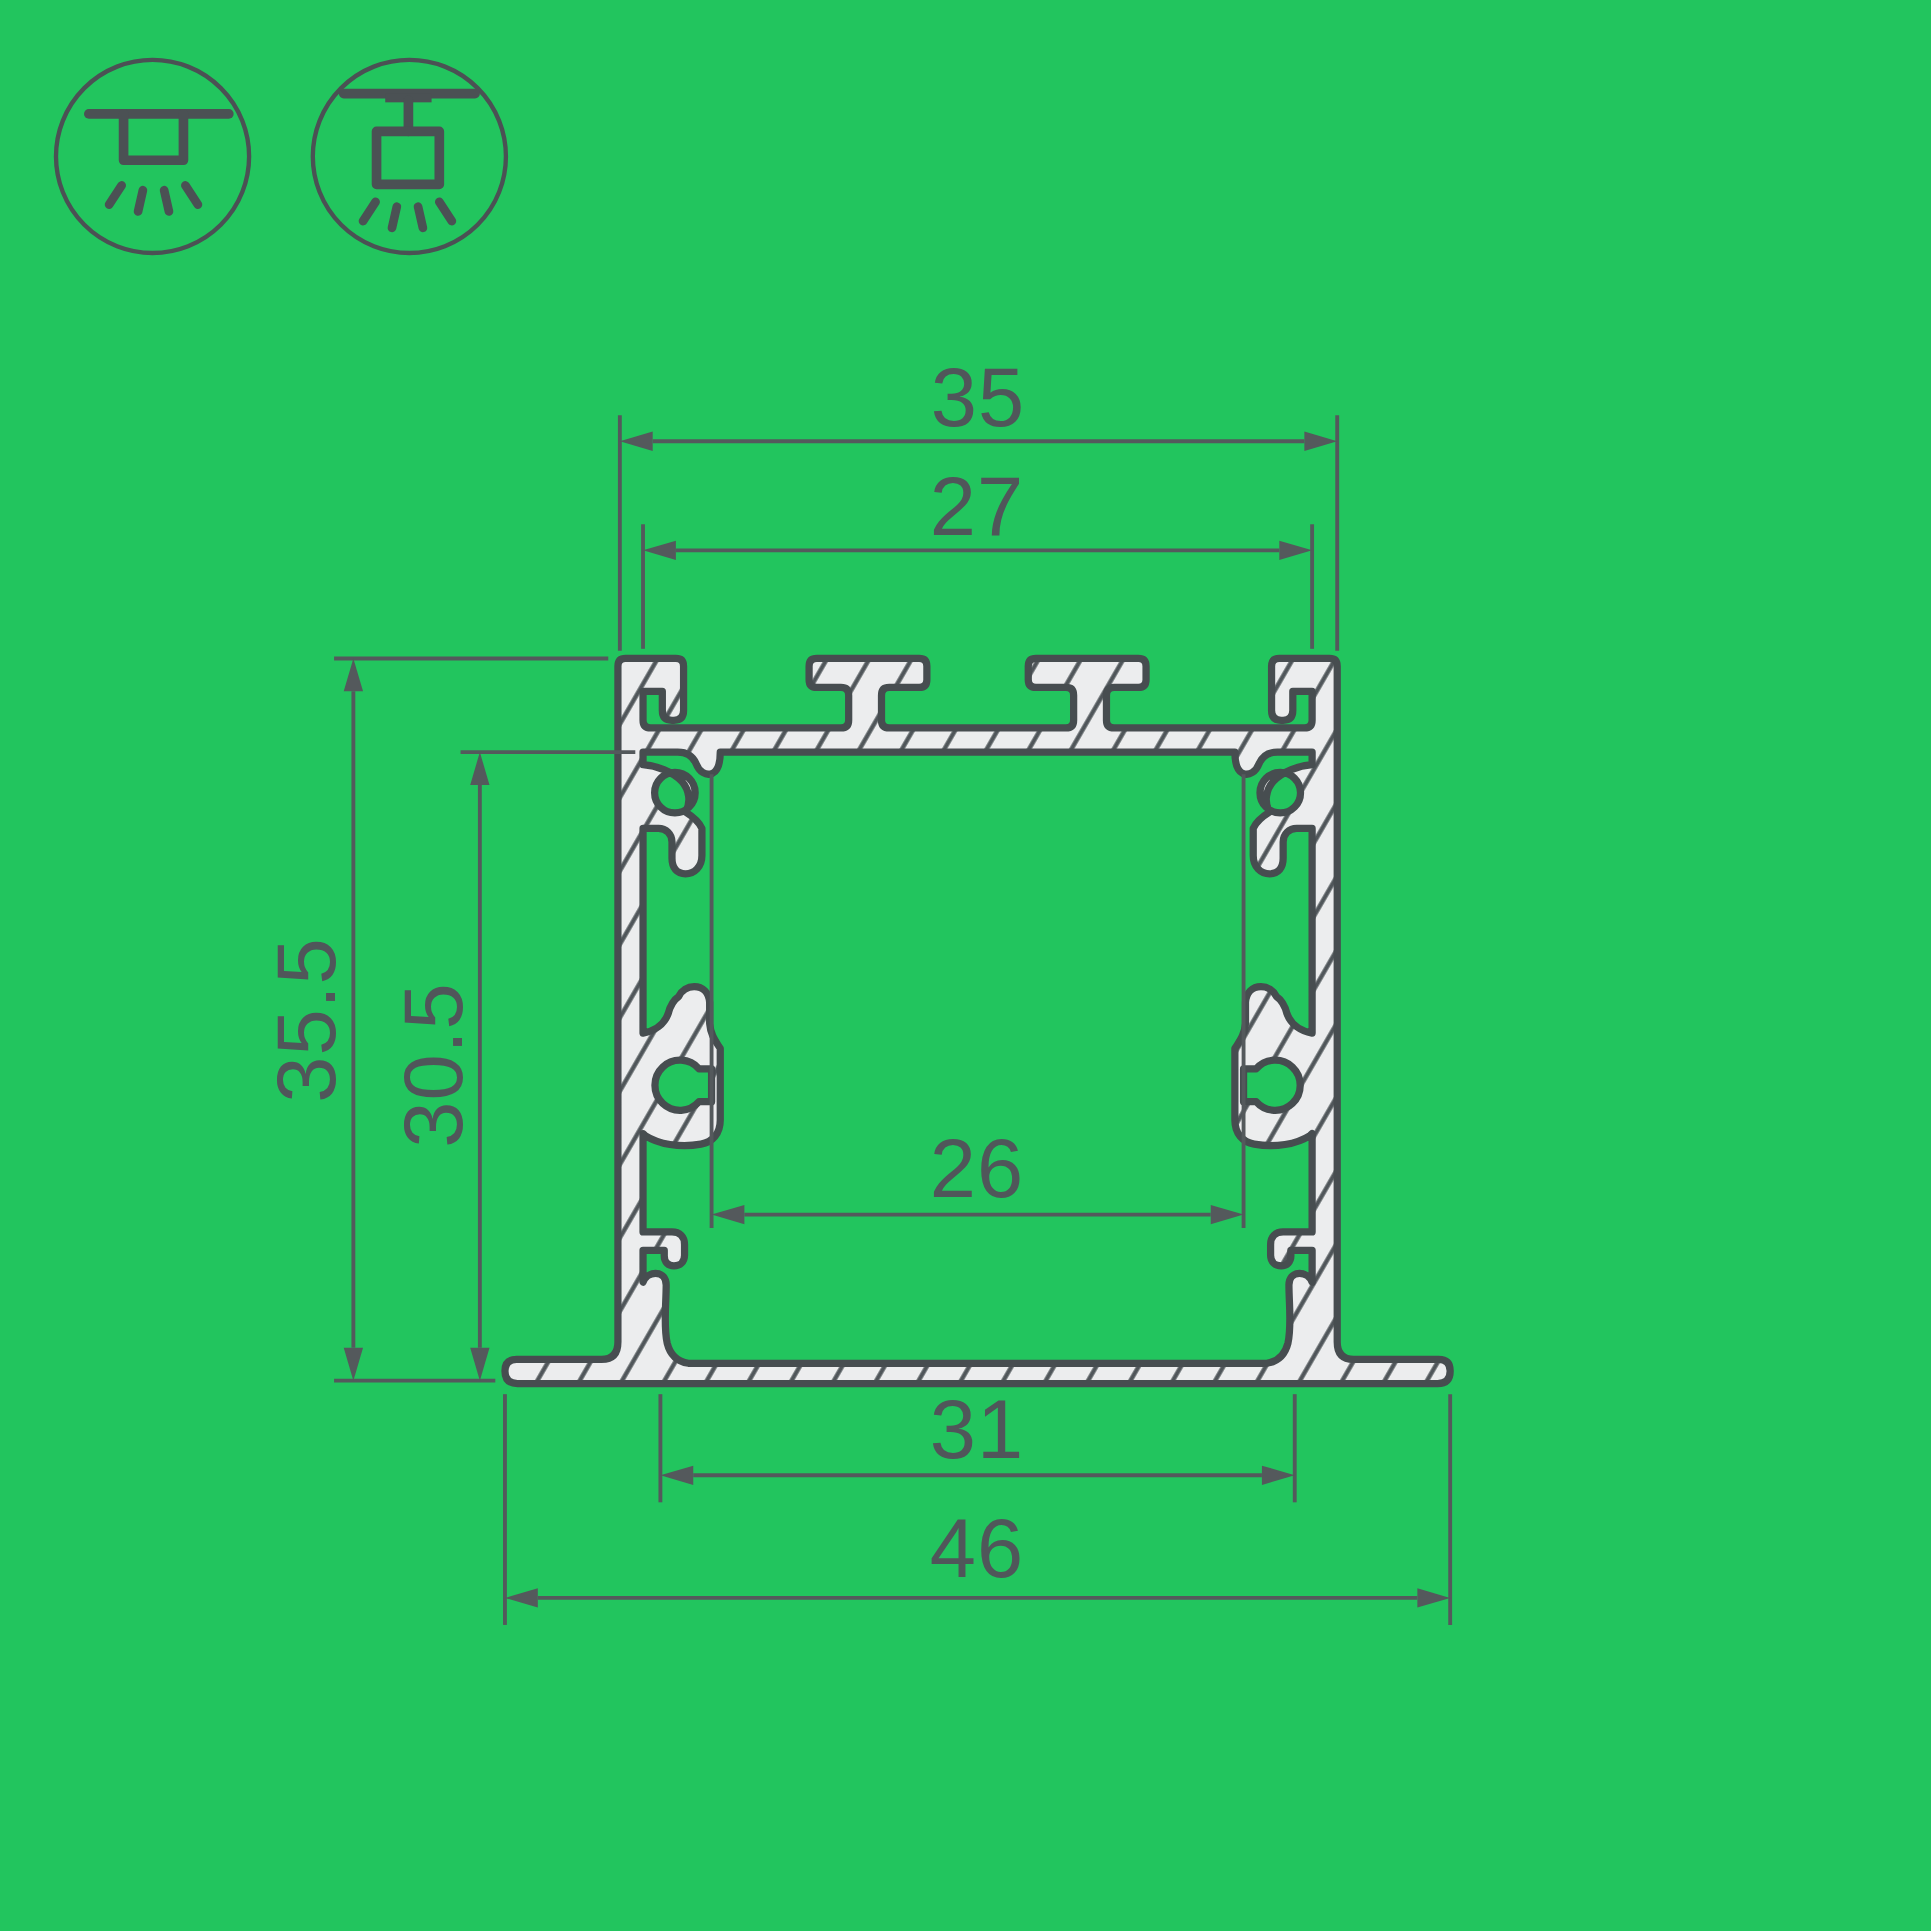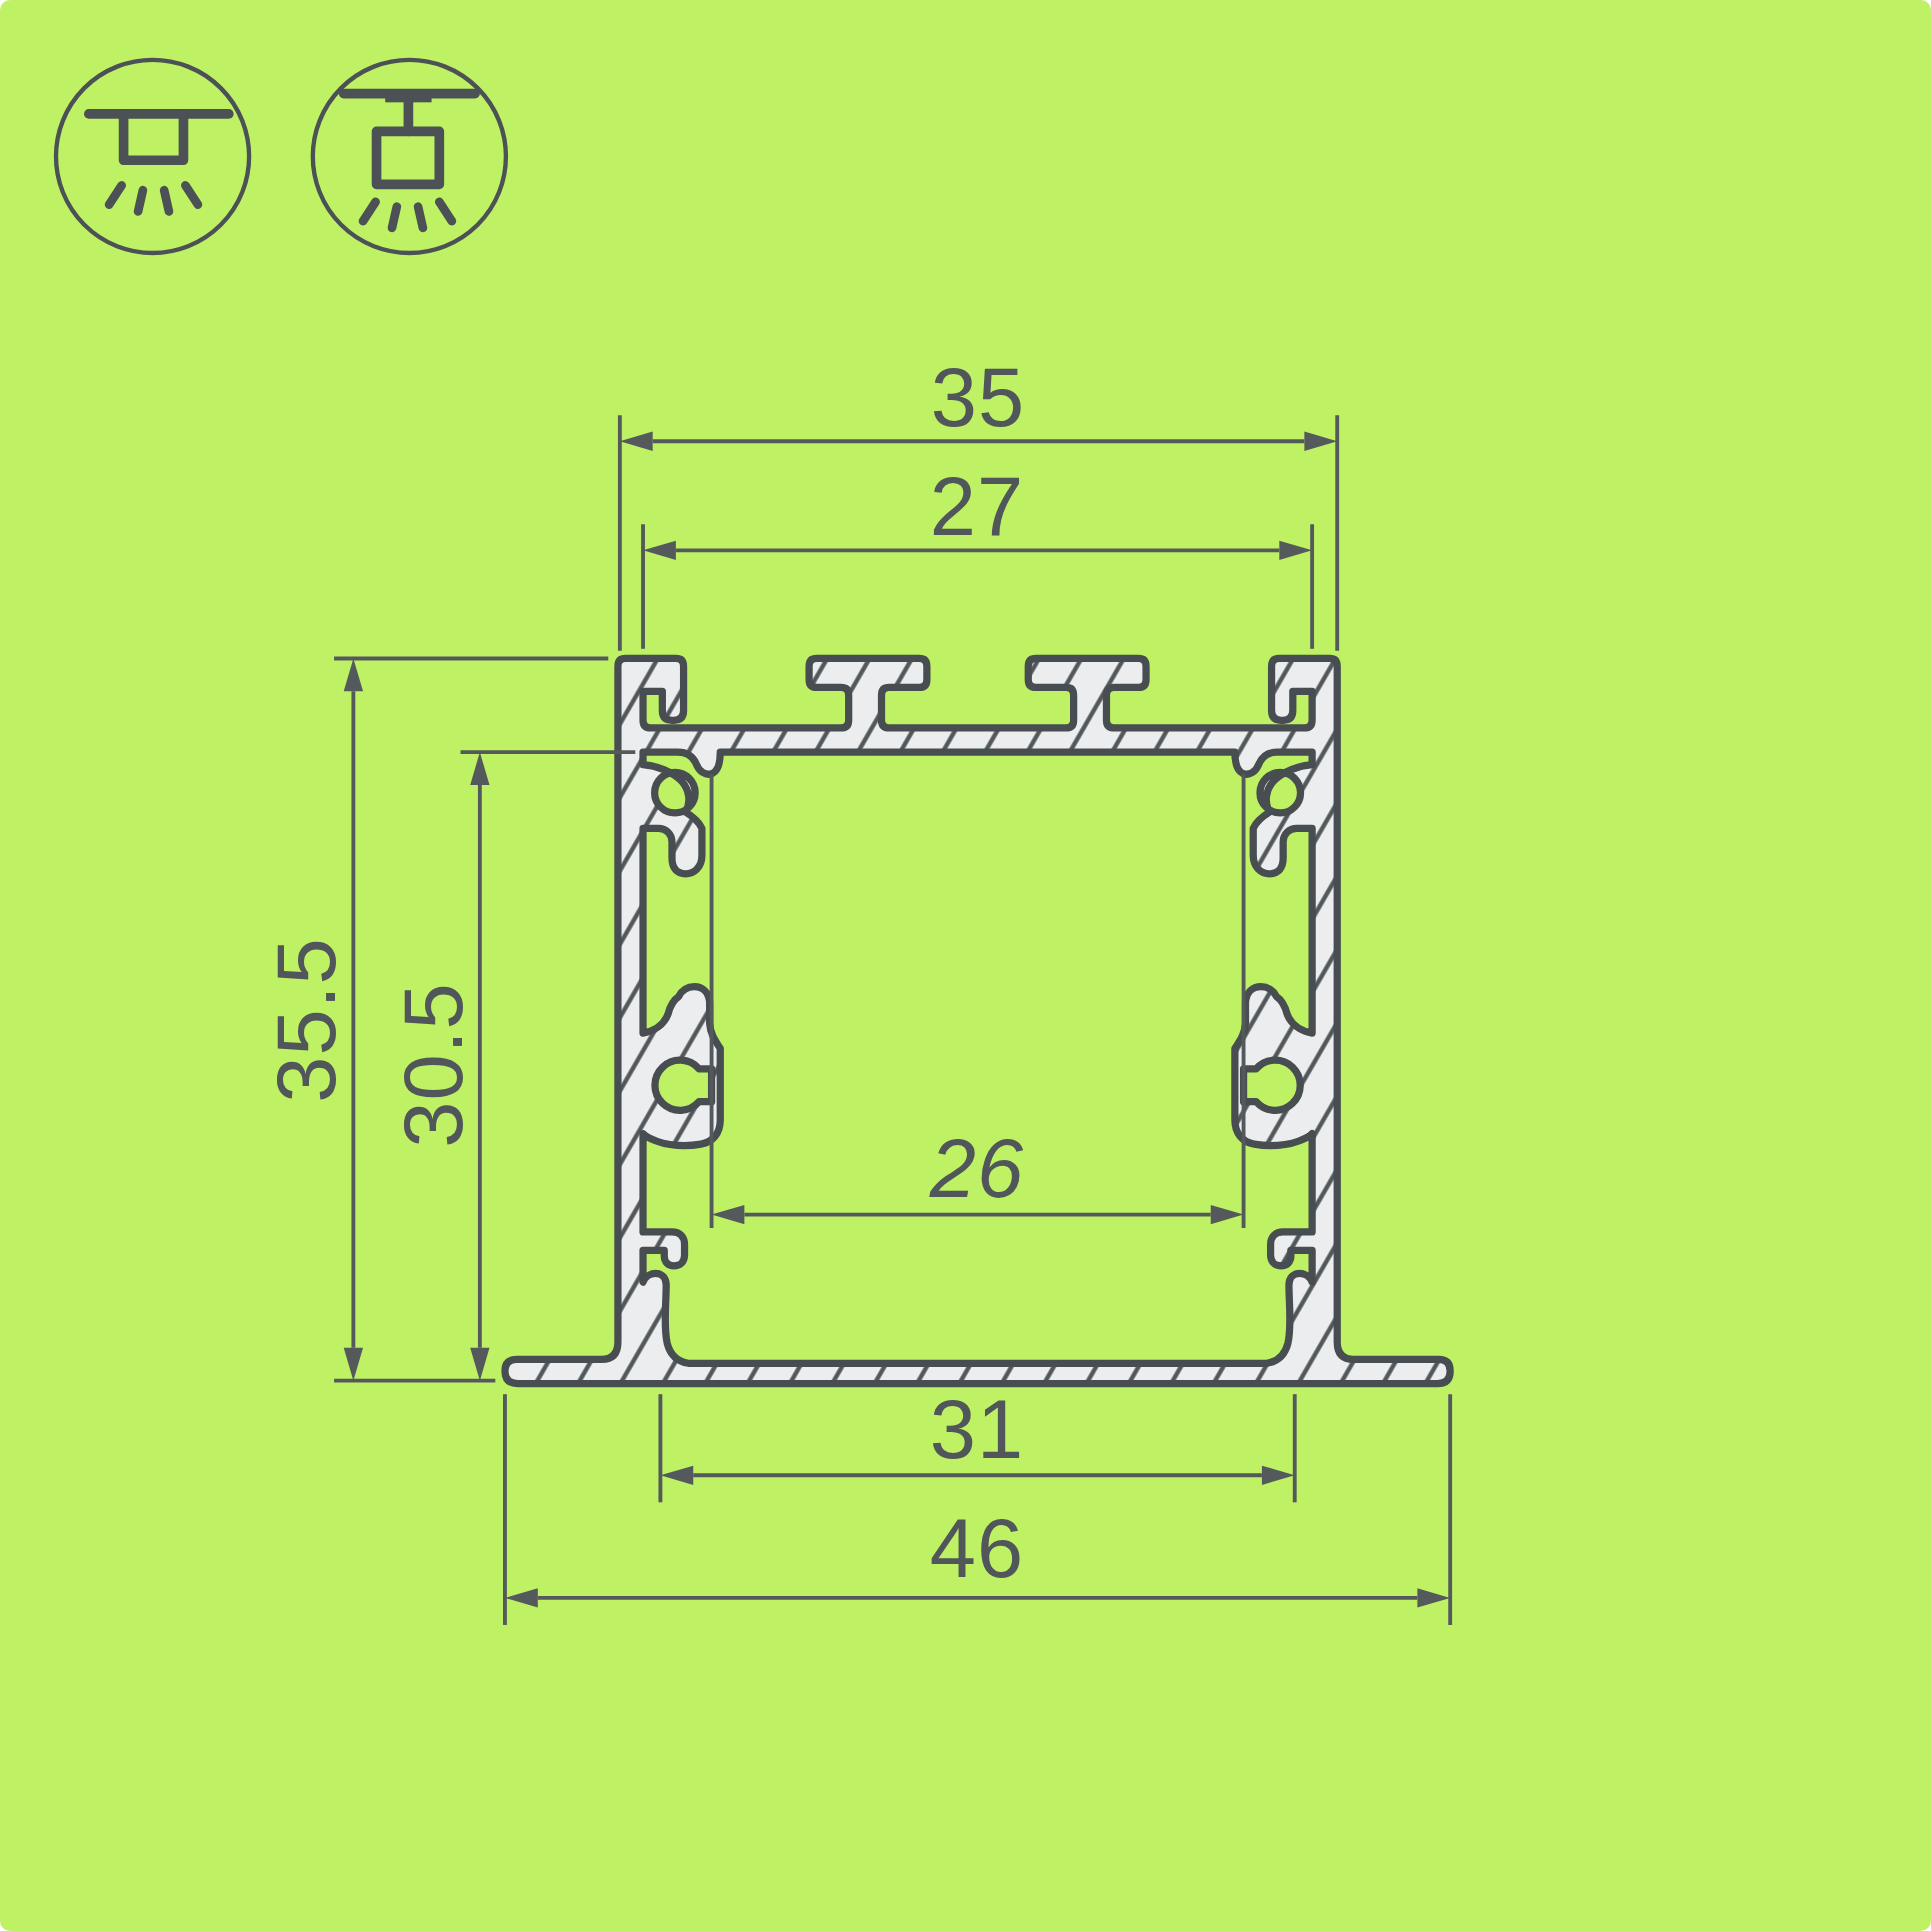--- a/index.html
+++ b/index.html
@@ -1,17 +1,17 @@
 <!DOCTYPE html>
 <html><head>
 <meta charset="utf-8">
 <style>
   html,body{margin:0;padding:0;background:#ffffff;}
-  #stage{position:relative;width:1931px;height:1931px;background:#bef264;overflow:hidden;
-         font-family:"Liberation Sans", sans-serif;border-radius:10px;}
+  #stage{position:relative;width:1931px;height:1931px;background:#22c55e;overflow:hidden;
+         font-family:"Liberation Sans", sans-serif;}
   #drawing{position:absolute;left:0;top:0;}
   .dim-label{position:absolute;transform:translate(-50%,-50%);color:#50565a;
              font-size:83px;font-weight:400;letter-spacing:1px;white-space:nowrap;
              font-family:"Liberation Sans", sans-serif;}
   .dim-label.vertical{transform:translate(-50%,-50%) rotate(-90deg);}
 </style>
 </head>
 <body>
 
 <div id="stage">
@@ -178,19 +178,19 @@
   </svg>
 
   <div class="dim-label" style="left:978px;top:398px;">35</div>
 
   <div class="dim-label" style="left:977px;top:507px;">27</div>
 
   <div class="dim-label vertical" style="left:307px;top:1020px;">35.5</div>
 
   <div class="dim-label vertical" style="left:434px;top:1065px;">30.5</div>
 
-  <div class="dim-label" style="left:977px;top:1169px;font-style:italic;">26</div>
+  <div class="dim-label" style="left:977px;top:1169px;">26</div>
 
   <div class="dim-label" style="left:977px;top:1430px;">31</div>
 
   <div class="dim-label" style="left:977px;top:1549px;">46</div>
 </div>
 
 
 </body></html>

